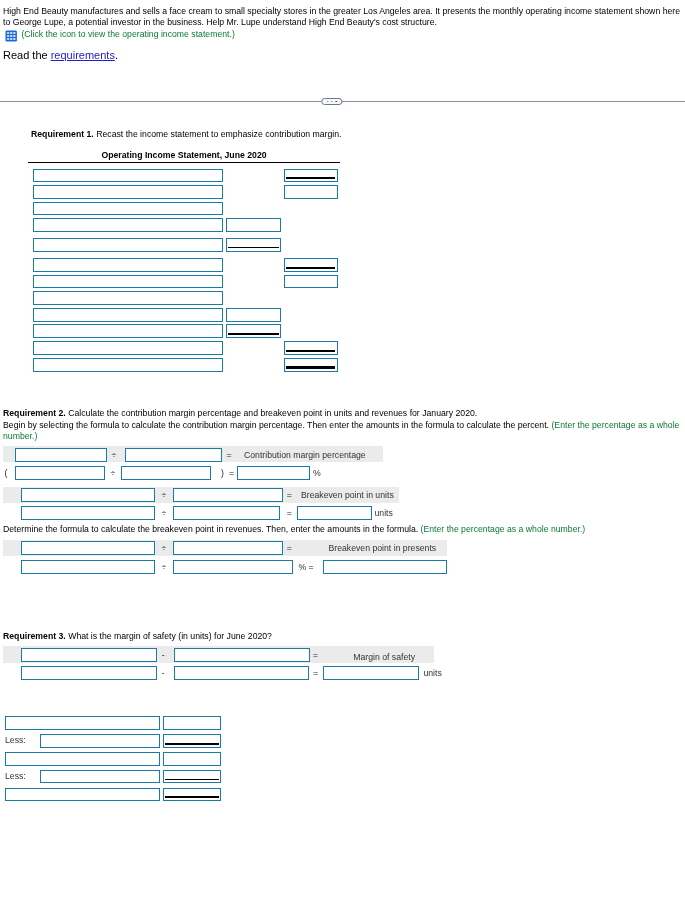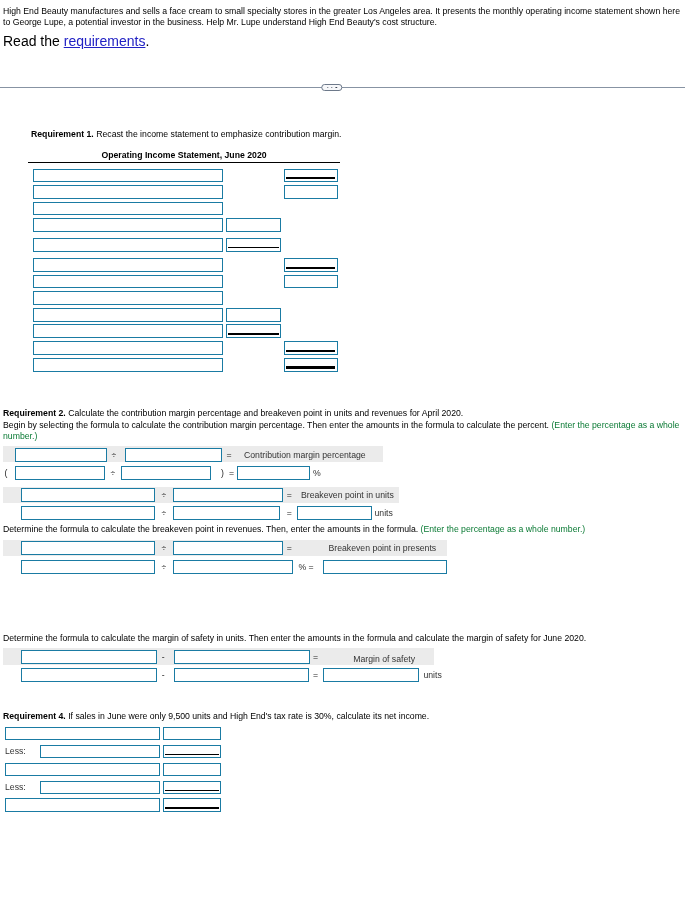--- a/index.html
+++ b/index.html
@@ -4,21 +4,21 @@
 <title>Homework Question</title>
 <style>
   html,body{margin:0;padding:0;background:#ffffff;}
   body{font-family:"Liberation Sans",sans-serif;font-size:11px;color:#000000;
        width:685px;height:898px;overflow:hidden;}
   .page{position:relative;width:685px;height:898px;}
   .intro{padding:6px 3px 0 3px;line-height:10.6px;font-size:8.7px;}
   .icon-line{display:flex;align-items:center;gap:4.2px;margin-top:1px;height:13px;}
   .grid-icon{width:12.4px;height:12px;display:block;margin-left:1.8px;position:relative;top:1.3px;}
   .green{color:#0a7a34;}
-  .readline{margin-top:9px;font-size:14px;}
+  .readline{margin-top:9px;font-size:11px;}
   a.req{color:#2222c4;text-decoration:underline;}
   .divider{position:relative;margin-top:38px;height:8px;}
   .divider .hr{position:absolute;left:0;right:0;top:2.3px;height:1.1px;background:#8793a3;}
   .dots{position:absolute;left:332px;top:-0.5px;transform:translateX(-50%);width:21.4px;height:6.6px;
         box-sizing:border-box;border:0.9px solid #6d798a;border-radius:3.3px;background:#f7f8fa;display:flex;align-items:center;
         justify-content:center;gap:3.1px;}
   .dots i{width:1.2px;height:1.2px;border-radius:50%;background:#3b4453;display:block;}
 
   
   .sect{padding-left:3px;font-size:8.7px;line-height:10.6px;position:absolute;left:0;width:685px;box-sizing:border-box;}
@@ -49,20 +49,37 @@
   .t4{position:relative;margin-left:-3px;margin-top:5.8px;}
 
   .t4lab{position:absolute;font-size:8.7px;color:#333;line-height:13.5px;height:13.5px;}
 </style>
 </head>
 <body>
 
 <div class="page">
   <div class="intro">
     <div>High End Beauty manufactures and sells a face cream to small specialty stores in the greater Los Angeles area. It presents the monthly operating income statement shown here to George Lupe, a potential investor in the business. Help Mr. Lupe understand High End Beauty's cost structure.</div>
+    <div class="icon-line">
+      <svg class="grid-icon" viewBox="0 0 24 24">
+        <rect x="0.6" y="0.8" width="22.8" height="22.4" rx="2.6" fill="#1668df"></rect>
+        <g fill="#ffffff">
+          <rect x="3.2" y="4.5" width="5.3" height="2.9" rx="1.4"></rect>
+          <rect x="9.4" y="4.5" width="5.3" height="2.9" rx="1.4"></rect>
+          <rect x="15.6" y="4.5" width="5.3" height="2.9" rx="1.4"></rect>
+          <rect x="3.2" y="10.5" width="5.3" height="2.9" rx="1.4"></rect>
+          <rect x="9.4" y="10.5" width="5.3" height="2.9" rx="1.4"></rect>
+          <rect x="15.6" y="10.5" width="5.3" height="2.9" rx="1.4"></rect>
+          <rect x="3.2" y="16.5" width="5.3" height="2.9" rx="1.4"></rect>
+          <rect x="9.4" y="16.5" width="5.3" height="2.9" rx="1.4"></rect>
+          <rect x="15.6" y="16.5" width="5.3" height="2.9" rx="1.4"></rect>
+        </g>
+      </svg>
+      <span class="green">(Click the icon to view the operating income statement.)</span>
+    </div>
     <div class="readline">
       <span>Read the </span><a class="req" href="#">requirements</a><span>.</span>
     </div>
   </div>
   <div class="divider">
     <div class="hr"></div>
     <div class="dots">
         <i></i>
         <i></i>
         <i></i>
@@ -95,21 +112,21 @@
           <div class="cell ul" style="left:198px;width:55px;top:155.9px"></div>
           <div class="cell" style="left:5px;width:190px;top:172.9px"></div>
           <div class="cell ul" style="left:256px;width:53.6px;top:172.9px"></div>
           <div class="cell" style="left:5px;width:190px;top:189.8px"></div>
           <div class="cell ul dul" style="left:256px;width:53.6px;top:189.8px"></div>
         </div>
     </div>
   </div>
 
   <div class="sect" id="req2">
-    <div><b>Requirement 2.</b><span> Calculate the contribution margin percentage and breakeven point in units and revenues for April 2020.</span></div>
+    <div><b>Requirement 2.</b><span> Calculate the contribution margin percentage and breakeven point in units and revenues for January 2020.</span></div>
     <div class="gap6"><span>Begin by selecting the formula to calculate the contribution margin percentage. Then enter the amounts in the formula to calculate the percent. </span><span class="note">(Enter the percentage as a whole number.)</span></div>
     <div class="fblock" id="f1" style="height: 36px;">
         <div class="fbg" style="left:3px;width:380px;top:0.3px;height:16.3px"></div>
         <div class="fin" style="left:15.4px;width:91.8px;top:1.8px"></div>
         <div class="fop" style="left:111.5px;top:1.8px">÷</div>
         <div class="fin" style="left:125px;width:96.8px;top:1.8px"></div>
         <div class="fop" style="left:226.5px;top:1.8px">=</div>
         <div class="flab" style="left:244px;top:1.8px">Contribution margin percentage</div>
         <div class="fop" style="left:4.5px;top:20px">(</div>
         <div class="fin" style="left:15.4px;width:89.3px;top:20px"></div>
@@ -145,39 +162,38 @@
         <div class="fin" style="left:21px;width:134.4px;top:20px"></div>
         <div class="fop" style="left:161.4px;top:20px">÷</div>
         <div class="fin" style="left:172.9px;width:120.2px;top:20px"></div>
         <div class="flab" style="left:298.5px;top:20px">%</div>
         <div class="fop" style="left:308.5px;top:20px">=</div>
         <div class="fin" style="left:322.8px;width:124px;top:20px"></div>
       </div>
   </div>
 
   <div class="sect" id="req3">
-    <div class="gap6">Determine the formula to calculate the margin of safety in units. Then enter the amounts in the formula and calculate the margin of safety for June 2020.</div>
+    <div><b>Requirement 3.</b><span> What is the margin of safety (in units) for June 2020?</span></div>
     <div class="fblock" id="f4" style="height: 36px;">
         <div class="fbg" style="left:3px;width:431px;top:0.3px;height:16.3px"></div>
         <div class="fin" style="left:21px;width:135.8px;top:1.8px"></div>
         <div class="fop" style="left:161.8px;top:1.8px">-</div>
         <div class="fin" style="left:174.2px;width:136.1px;top:1.8px"></div>
         <div class="fop" style="left:313px;top:1.8px">=</div>
         <div class="flab" style="left:353.2px;top:4px">Margin of safety</div>
         <div class="fin" style="left:21px;width:135.8px;top:20px"></div>
         <div class="fop" style="left:161.8px;top:20px">-</div>
         <div class="fin" style="left:174.2px;width:135.1px;top:20px"></div>
         <div class="fop" style="left:313px;top:20px">=</div>
         <div class="fin" style="left:323.4px;width:96px;top:20px"></div>
         <div class="flab" style="left:423.4px;top:20px">units</div>
       </div>
   </div>
 
   <div class="sect" id="req4">
-    <div><b>Requirement 4.</b><span> If sales in June were only 9,500 units and High End's tax rate is 30%, calculate its net income.</span></div>
     <div class="t4" id="t4body" style="height: 88px;">
         <div class="cell" style="left:5px;width:155px;top:0px"></div>
         <div class="cell" style="left:163px;width:58px;top:0px"></div>
         <div class="t4lab" style="left:5px;top:17.9px">Less:</div>
         <div class="cell" style="left:40px;width:120px;top:17.9px"></div>
         <div class="cell ul" style="left:163px;width:58px;top:17.9px"></div>
         <div class="cell" style="left:5px;width:155px;top:35.8px"></div>
         <div class="cell" style="left:163px;width:58px;top:35.8px"></div>
         <div class="t4lab" style="left:5px;top:53.7px">Less:</div>
         <div class="cell" style="left:40px;width:120px;top:53.7px"></div>

